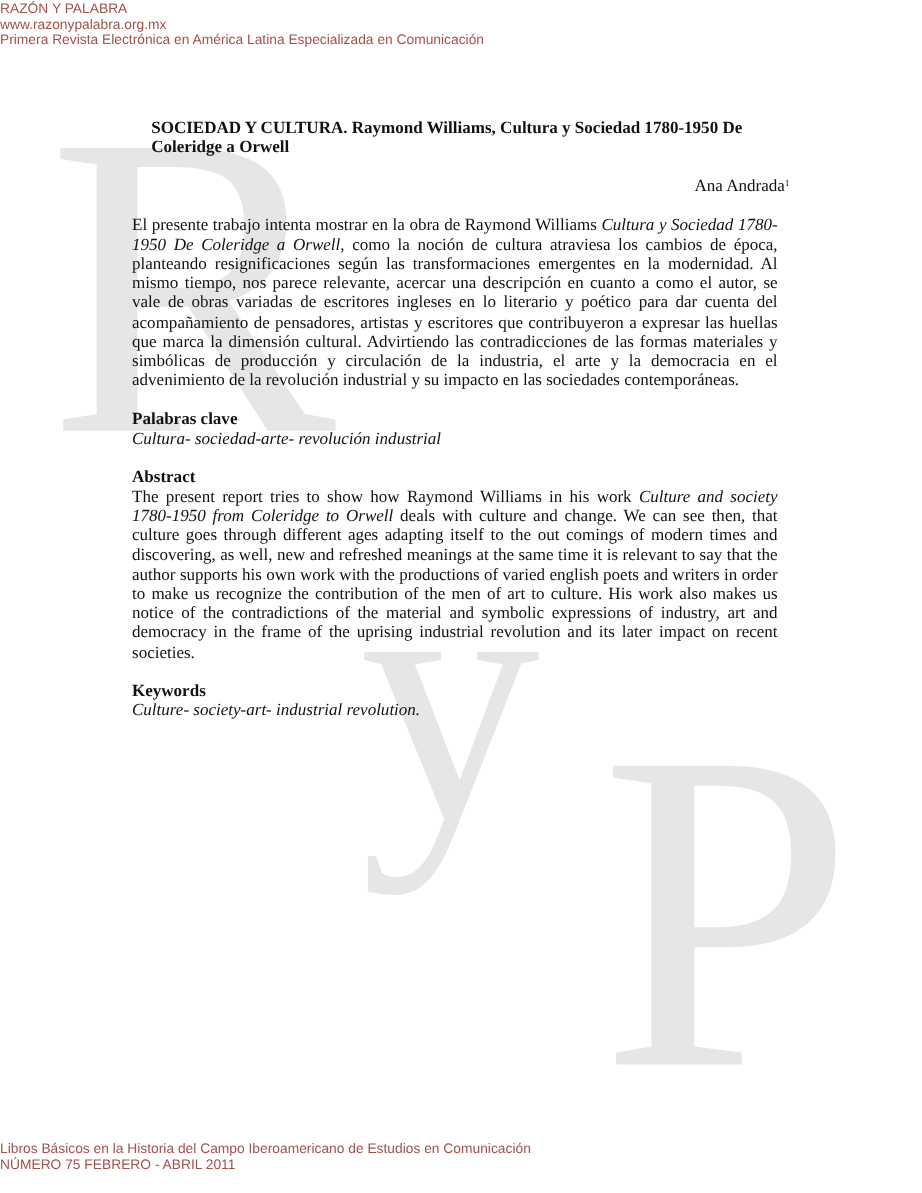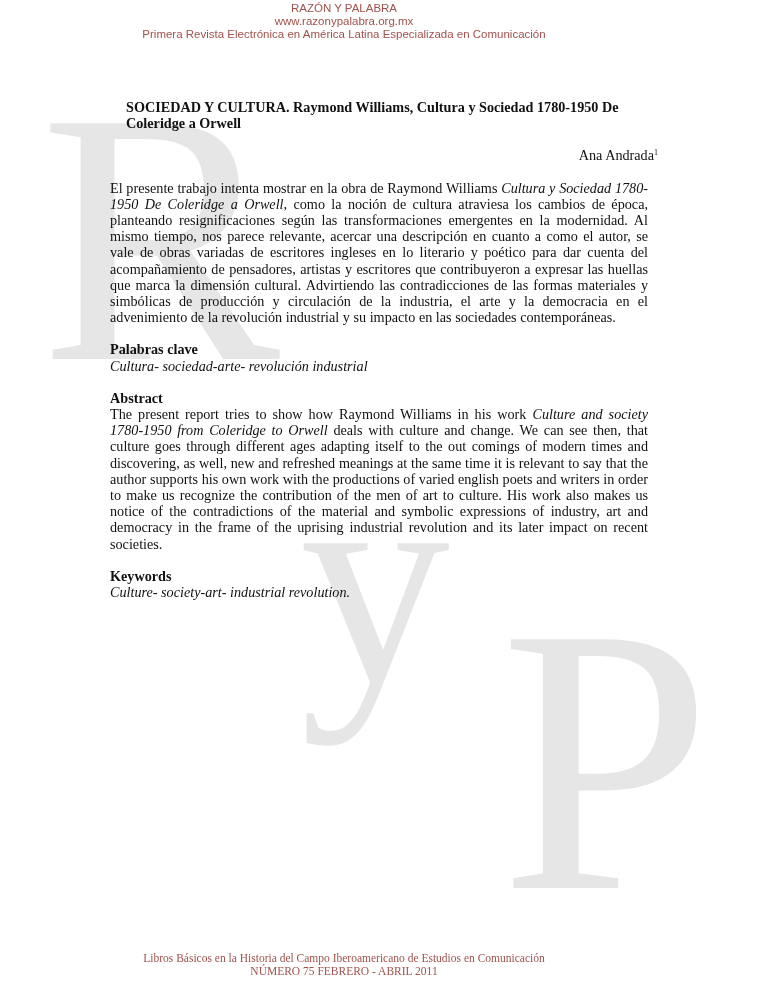--- a/index.html
+++ b/index.html
@@ -36,29 +36,29 @@
     }
     .wm-p {
       left: 500px;
       top: 570px;
       font-size: 380px;
     }
     .header, .footer {
       position: absolute;
       left: 0;
       width: 688px;
-      text-align: center;
+      text-align: left;
       font-family: "Liberation Sans", sans-serif;
       font-size: 11.5px;
       line-height: 13px;
       color: #a0524d;
       z-index: 1;
     }
     .header { top: 2px; }
-    .footer { top: 952px; font-family: Liberation Serif, serif; }
+    .footer { top: 952px; }
     .content {
       position: absolute;
       left: 110px;
       top: 83px;
       width: 548px;
       z-index: 1;
       font-size: 14.2px;
       line-height: 16.2px;
     }
     .title {

